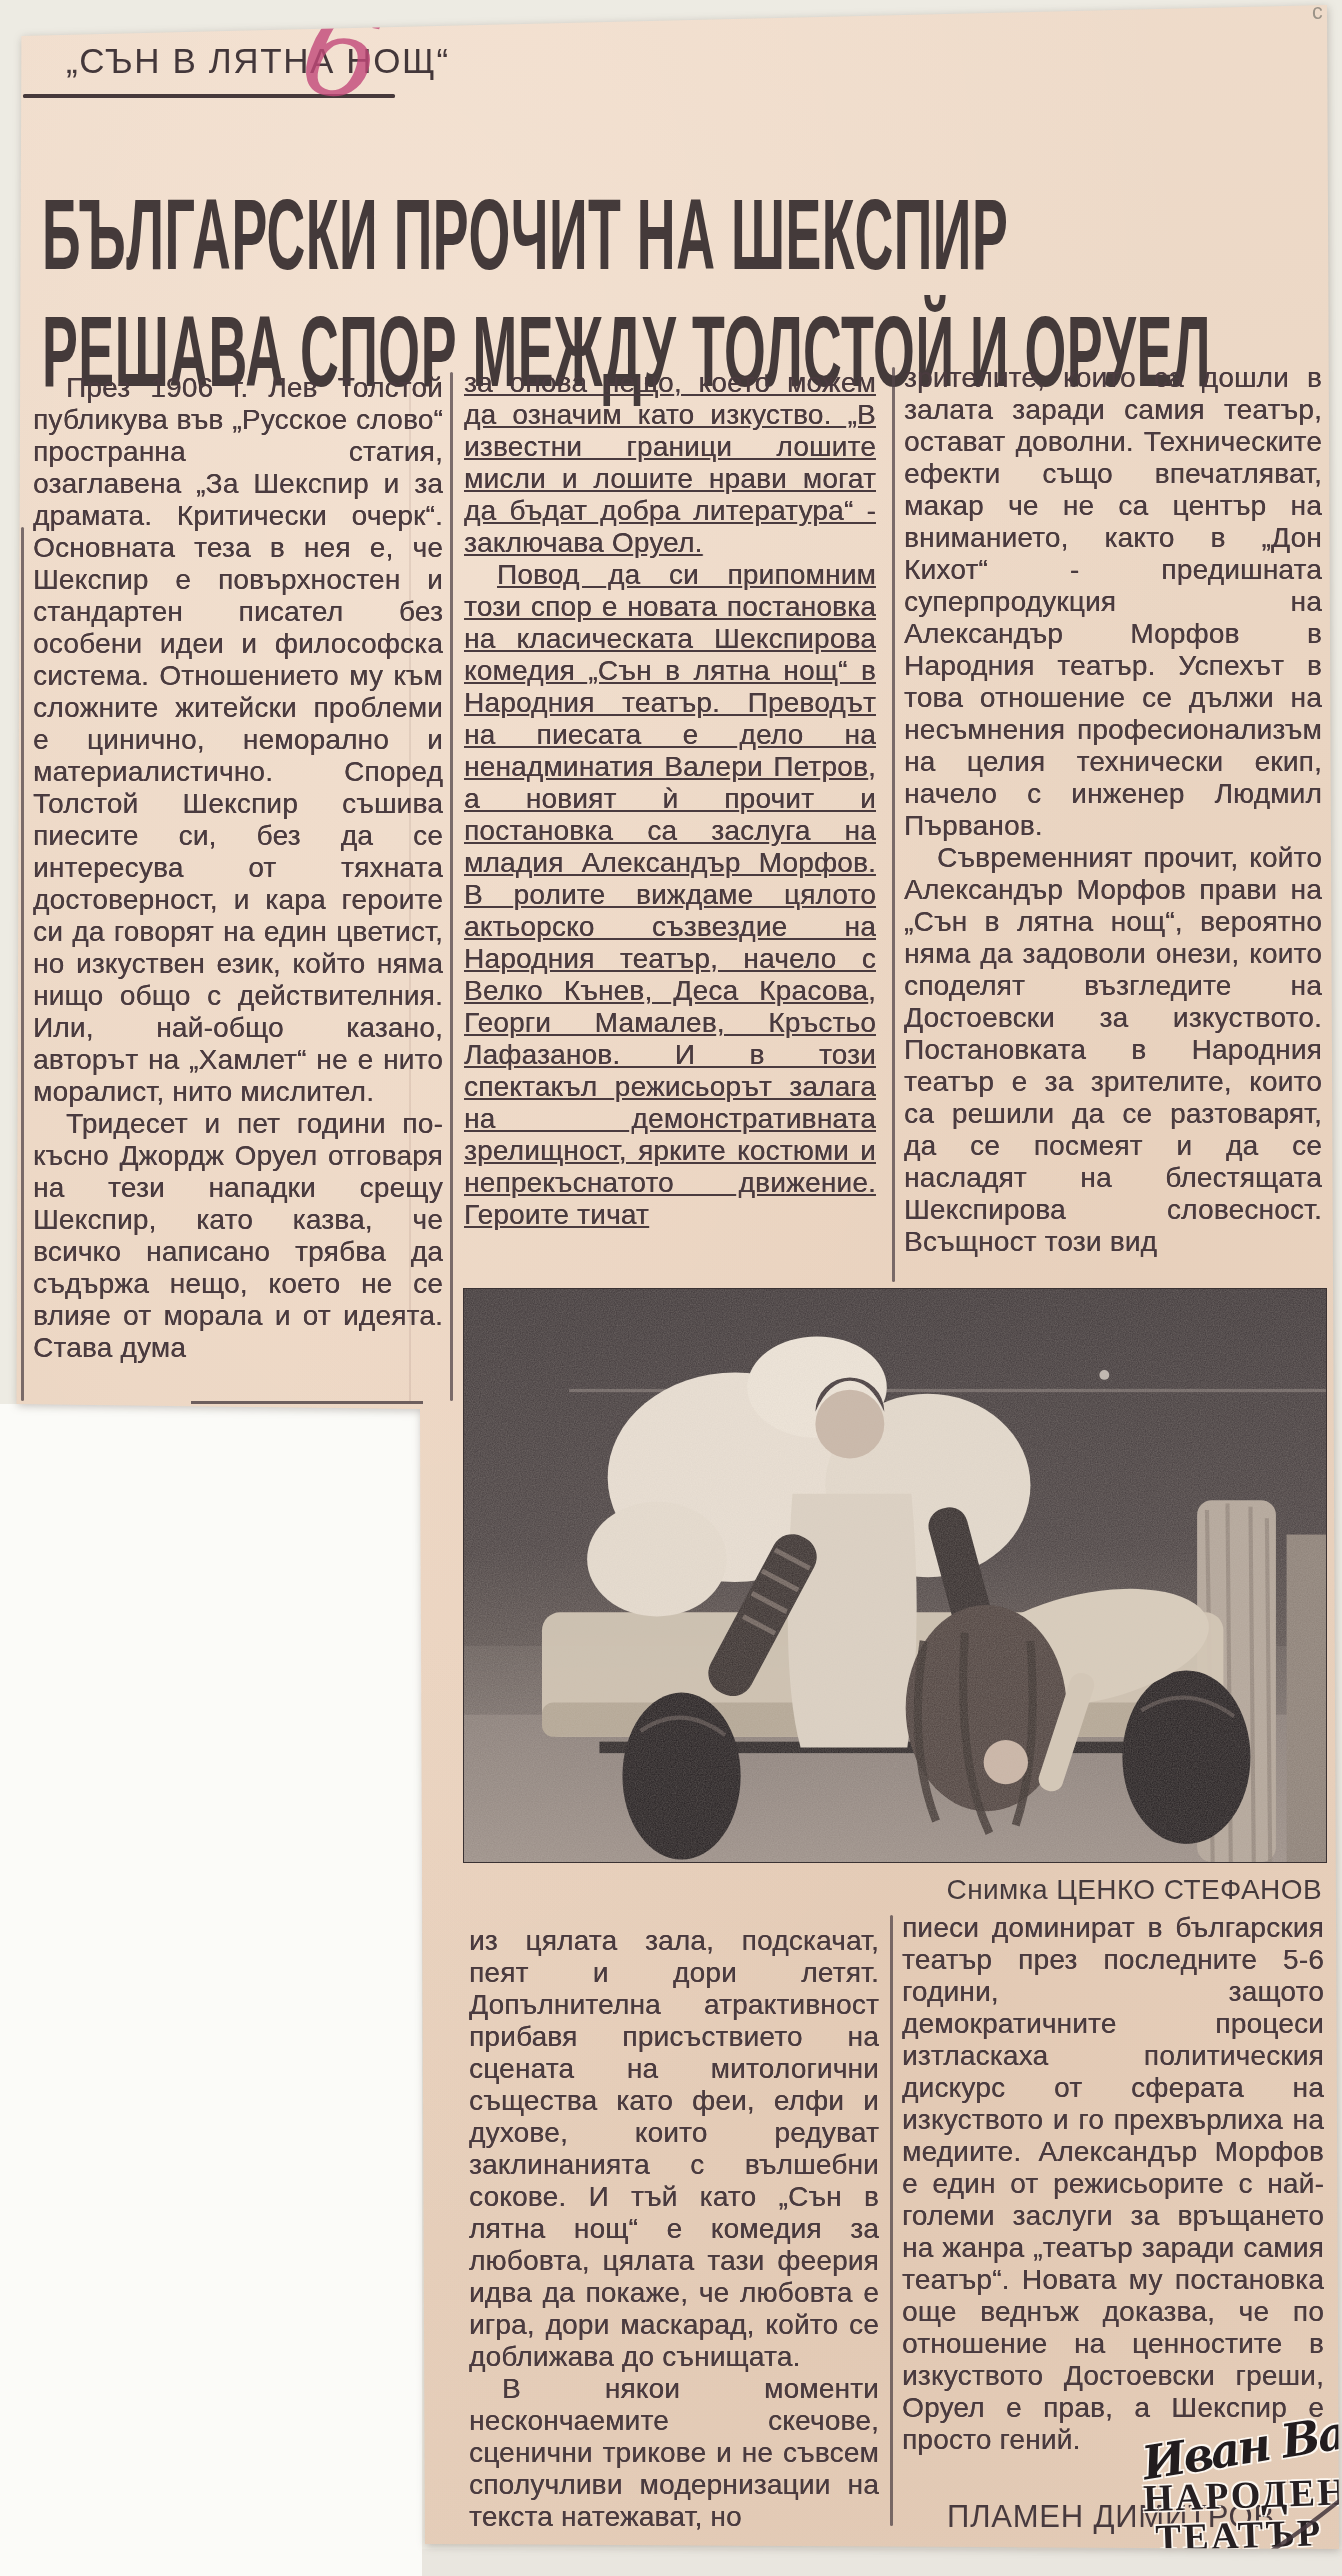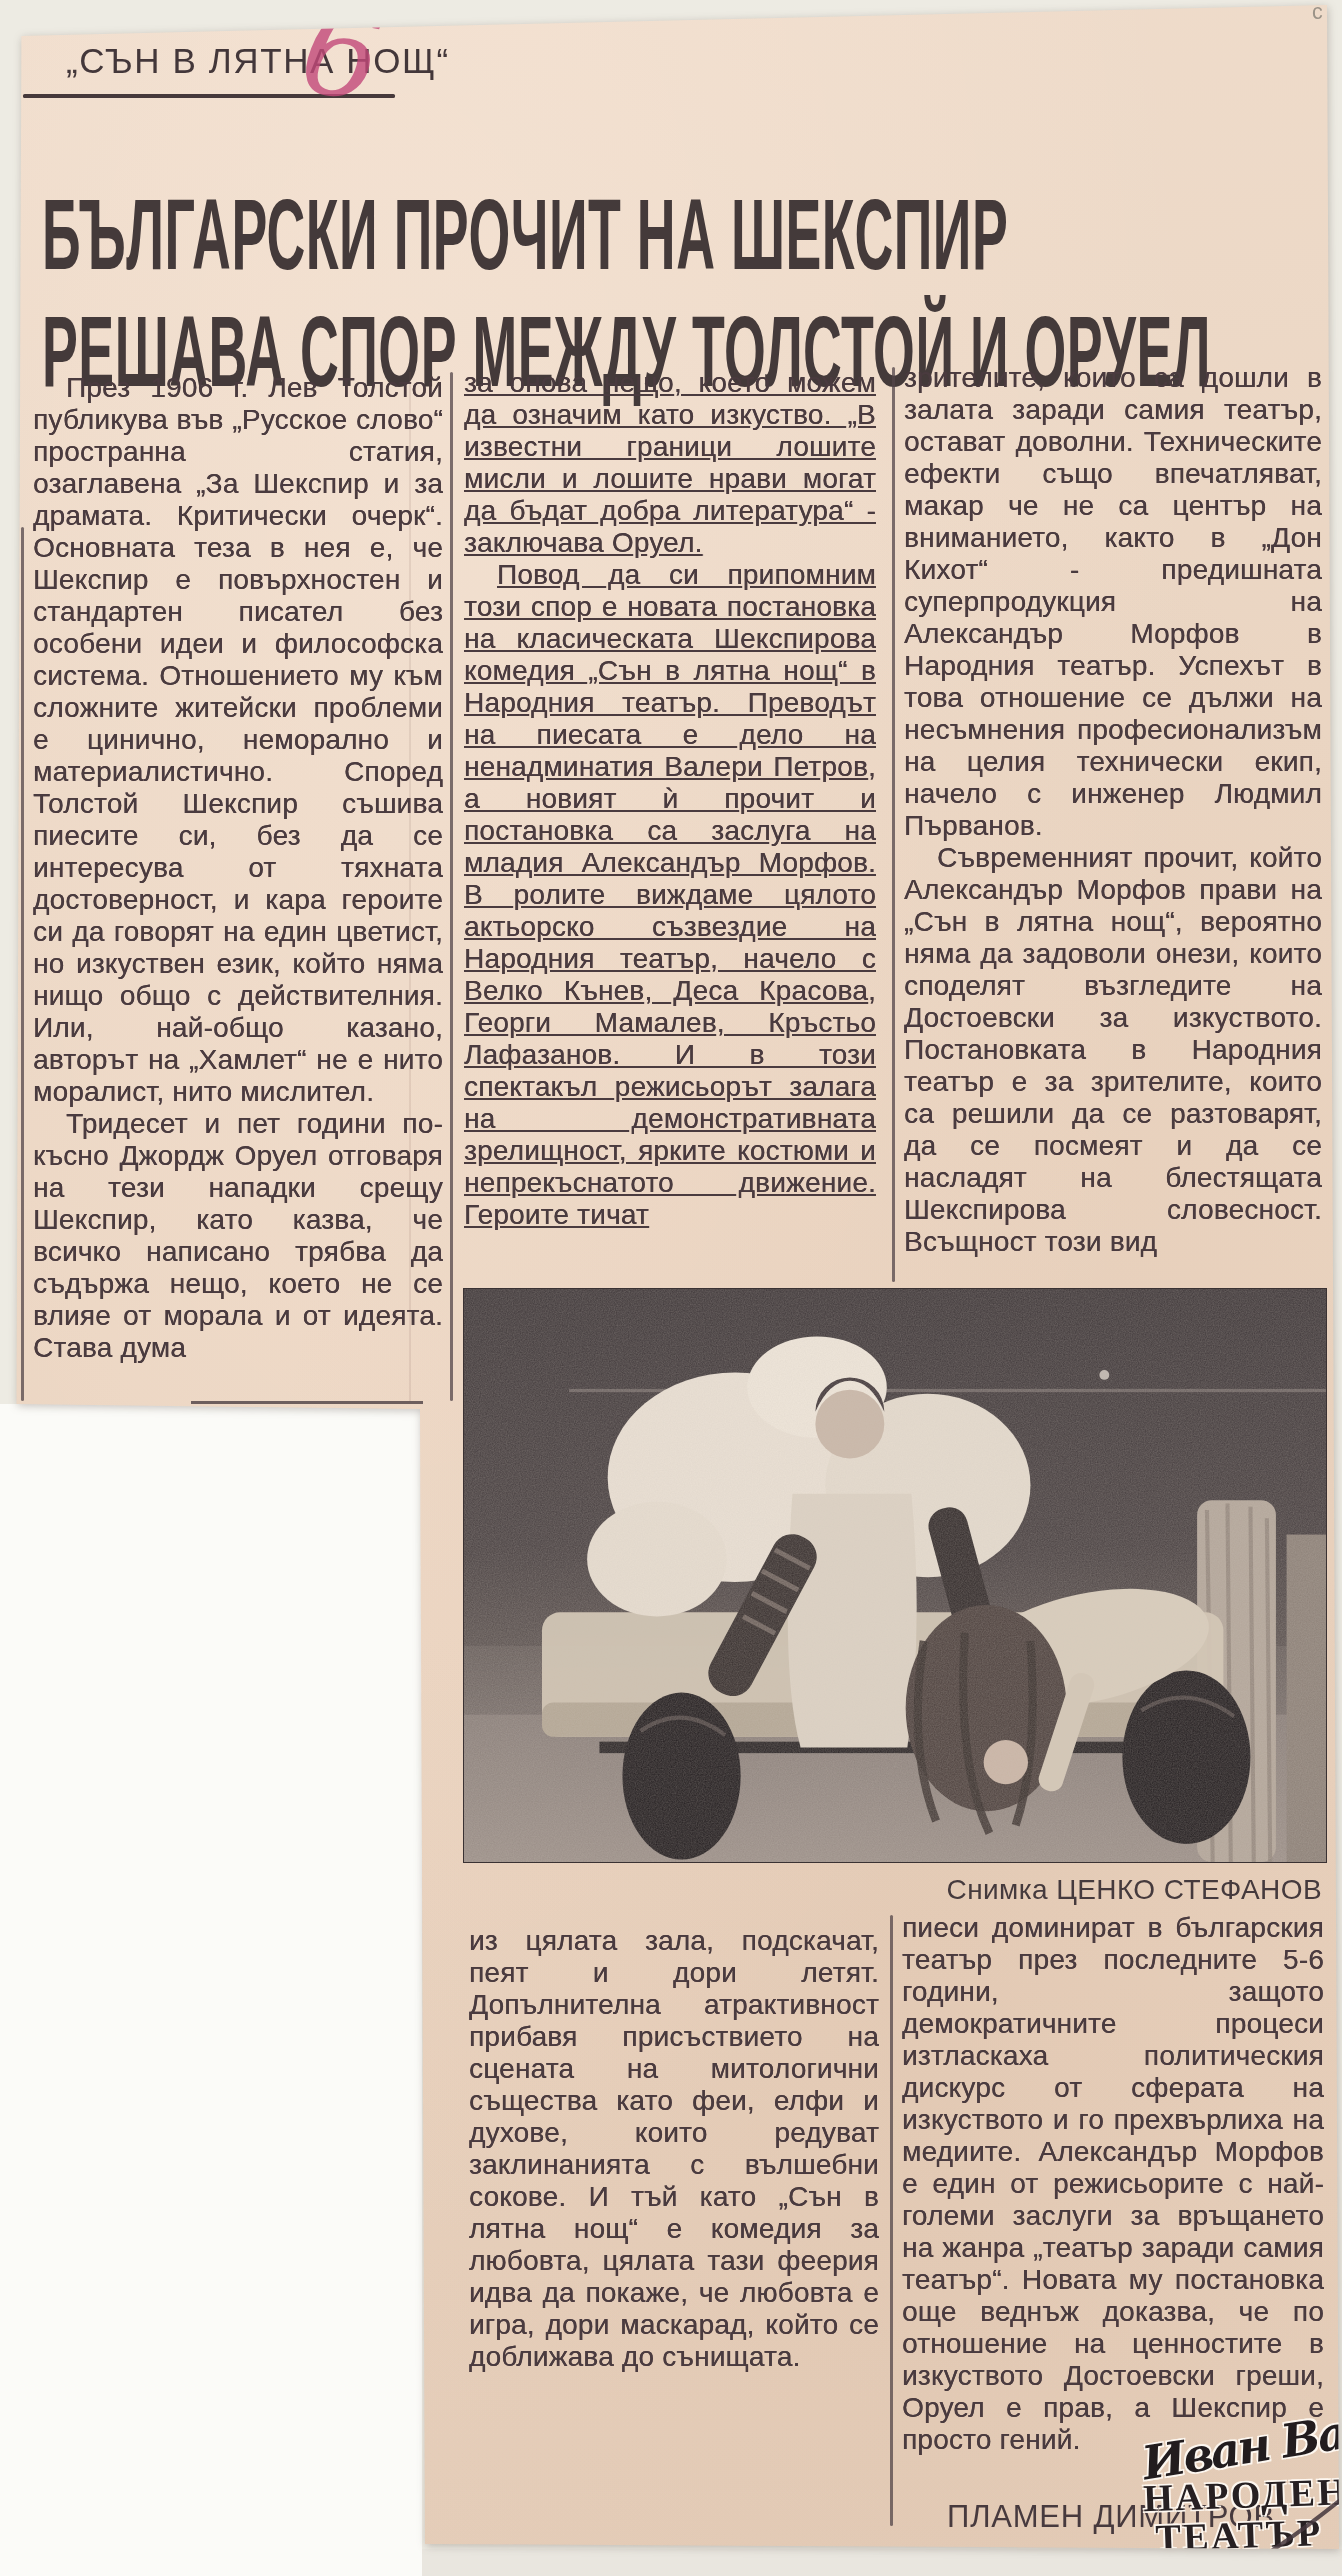--- a/index.html
+++ b/index.html
@@ -147,20 +147,21 @@
           <rect x="742" y="470" width="30" height="150" rx="14" fill="#d4c7b6" transform="rotate(18 757 470)"></rect>
         </g>
         <rect width="1050" height="700" filter="url(#grain)"></rect>
       </svg>
     </div>
 
     <div class="caption">Снимка ЦЕНКО СТЕФАНОВ</div>
 
     <div class="body-col col2b">
       <p>из цялата зала, подскачат, пеят и дори летят. Допълнителна атрактивност прибавя присъствието на сцената на митологични същества като феи, елфи и духове, които редуват заклинанията с вълшебни сокове. И тъй като „Сън в лятна нощ“ е комедия за любовта, цялата тази феерия идва да покаже, че любовта е игра, дори маскарад, който се доближава до сънищата.</p>
+      <p class="indent">В някои моменти нескончаемите скечове, сценични трикове и не съвсем сполучливи модернизации на текста натежават, но</p>
     </div>
 
     <div class="body-col col3b">
       <p>пиеси доминират в българския театър през последните 5-6 години, защото демократичните процеси изтласкаха политическия дискурс от сферата на изкуството и го прехвърлиха на медиите. Александър Морфов е един от режисьорите с най-големи заслуги за връщането на жанра „театър заради самия театър“. Новата му постановка още веднъж доказва, че по отношение на ценностите в изкуството Достоевски греши, Оруел е прав, а Шекспир е просто гений.</p>
     </div>
 
     <div class="byline">ПЛАМЕН ДИМИТРОВ</div>
 
     <div class="stamp">
       <div class="stamp-sig">Иван Вазов</div>

